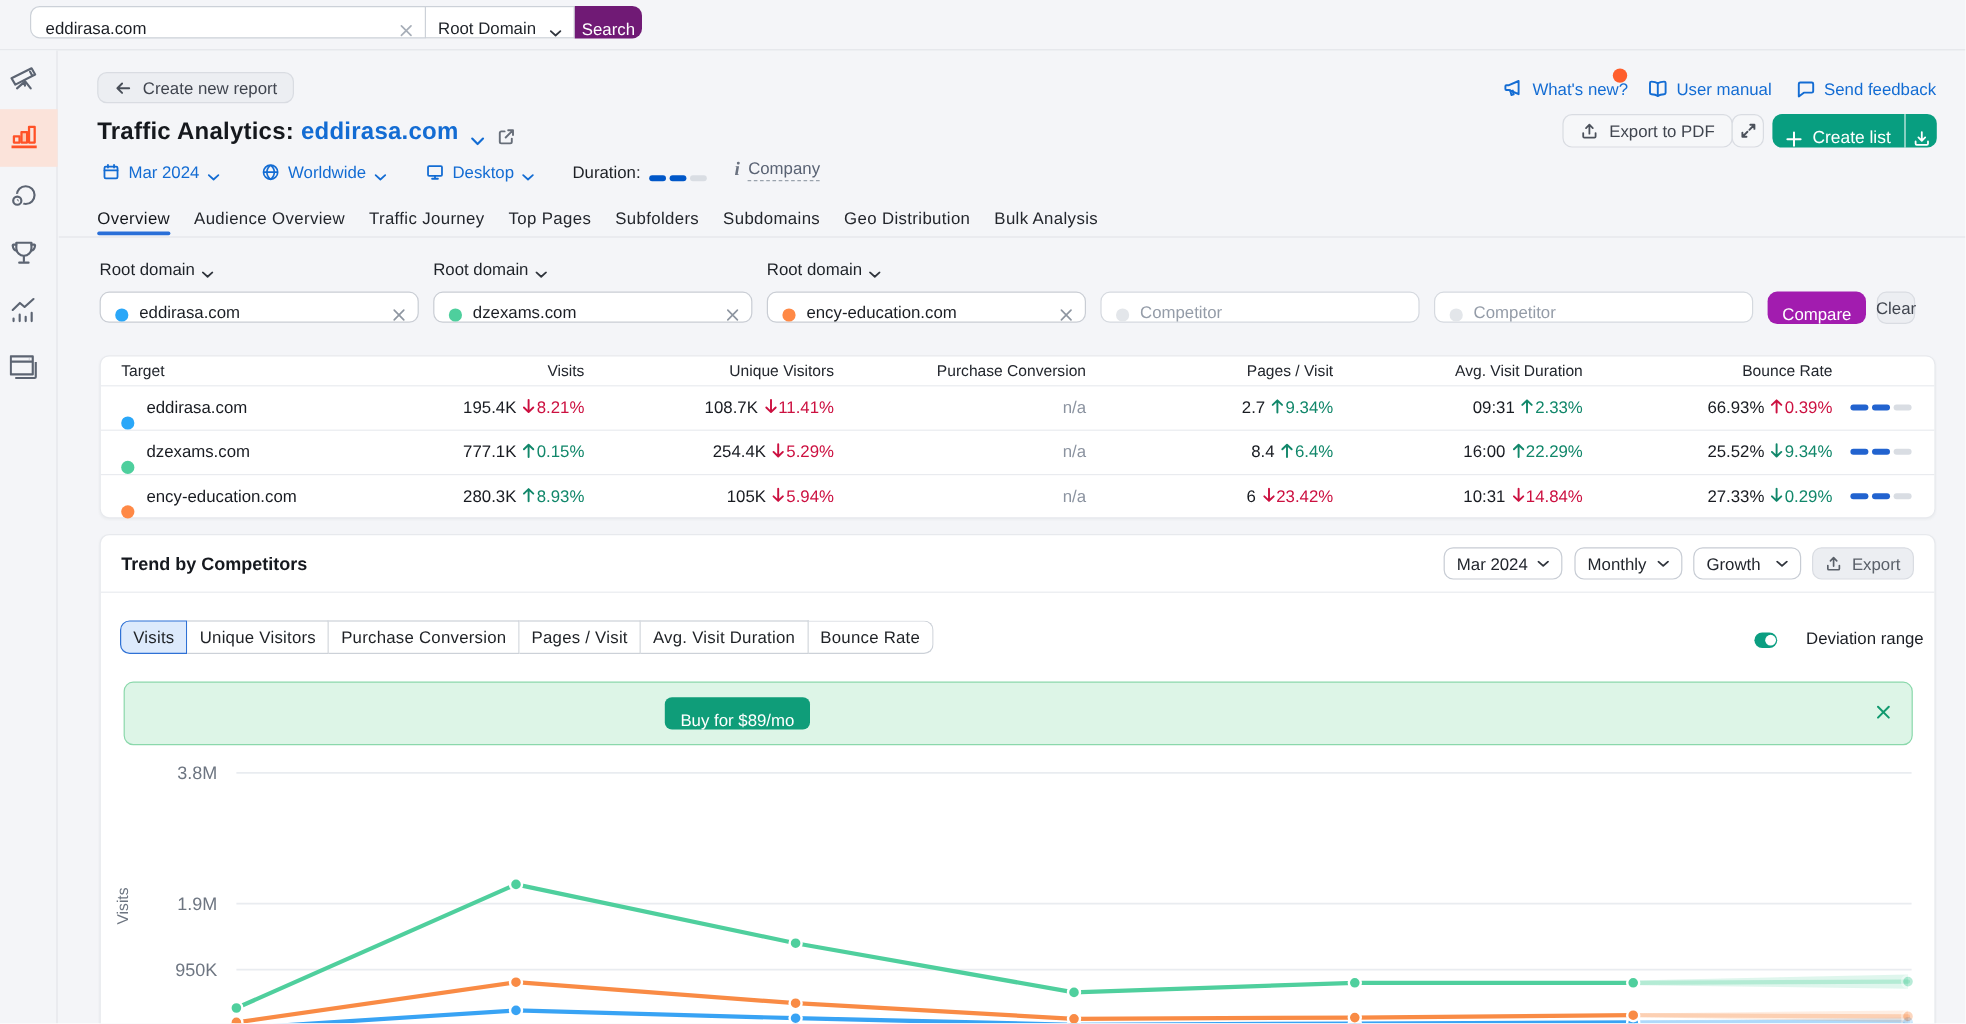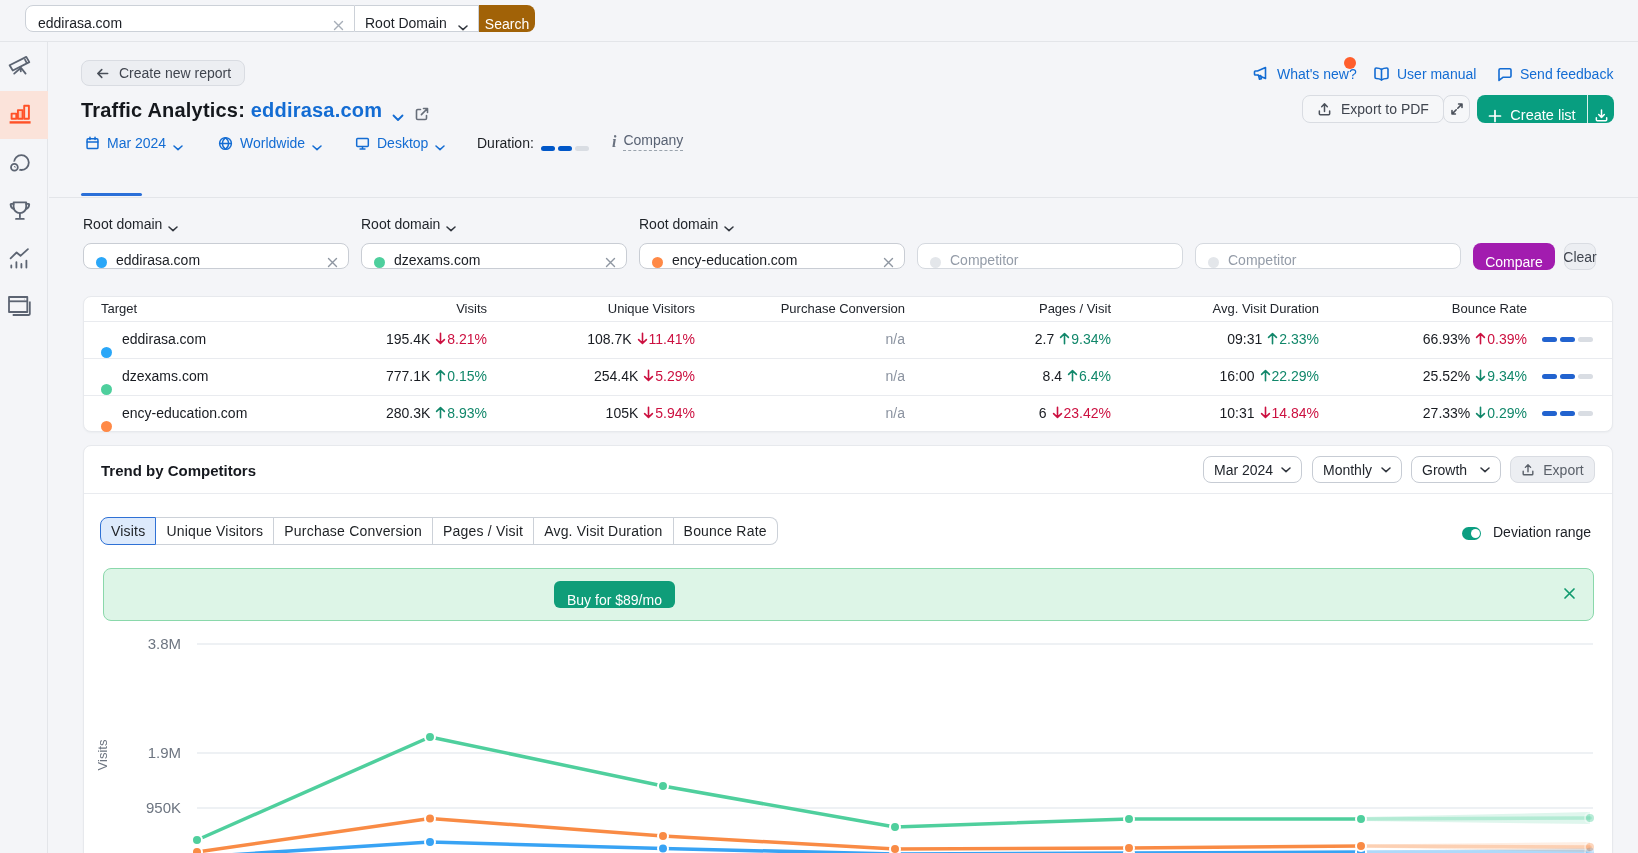--- a/index.html
+++ b/index.html
@@ -43,21 +43,21 @@
     <svg width="11" height="11" viewBox="0 0 11 11">
           <path d="M1.5 1.5l8 8M9.5 1.5l-8 8" stroke="#a7aeb8" stroke-width="1.4" stroke-linecap="round"></path>
         </svg>
   </div>
   <div class="flex" style="width:124px;height:27px;background:#fff;border:1px solid #ccd1d8;border-left:none;padding:0 10px;justify-content:space-between">
     <span style="color:#1d2127">Root Domain</span>
     <svg class="chev" width="10" height="6" viewBox="0 0 10 6">
           <path d="M1 1l4 3.6L9 1" fill="none" stroke="#30353d" stroke-width="1.5" stroke-linecap="round" stroke-linejoin="round"></path>
         </svg>
   </div>
-  <div class="flex" style="width:56px;height:27px;background:#a16207;border-radius:0 8px 8px 0;color:#fff;justify-content:center">Search</div>
+  <div class="flex" style="width:56px;height:27px;background:#701a75;border-radius:0 8px 8px 0;color:#fff;justify-content:center">Search</div>
 </div>
 
 <div class="abs" style="left:0;top:42px;width:48px;height:811px;background:#f4f5f8;border-right:1px solid #e3e5e9"></div>
 <div class="abs" style="left:0;top:91px;width:48px;height:48px;background:#fbe3da"></div>
 
 <svg class="abs" style="left:8px;top:55px" width="24" height="24" viewBox="0 0 24 24" fill="none" stroke="#5c6472" stroke-width="1.8" stroke-linejoin="round" stroke-linecap="round">
   <path d="M1.6 10.2L18.3 1.9l3 5.2-16.5 8.4z"></path>
       <path d="M17 4.6l1.7 3.2"></path>
       <path d="M12.4 12.2l.4 4.2M12.6 13l-6.4 5.6M13 12.8l4.6 5.8"></path>
 </svg>
@@ -197,20 +197,30 @@
         <i></i>
         <i></i>
         <i class="g"></i>
       </span>
 </div>
 <div class="abs flex" style="left:612px;top:131px;height:20px;gap:7px">
   <span style="font-family:'Liberation Serif',serif;font-style:italic;font-weight:700;font-size:16px;color:#6a7280">i</span>
   <span style="color:#596273;border-bottom:1.5px dashed #9aa3ad;padding-bottom:2px">Company</span>
 </div>
 
+<div class="abs flex" style="left:81px;top:174px;gap:20px;font-size:14px;letter-spacing:.3px;color:#23262c;white-space:nowrap">
+  <span style="color:#15181d">Overview</span>
+      <span>Audience Overview</span>
+      <span>Traffic Journey</span>
+      <span>Top Pages</span>
+      <span>Subfolders</span>
+      <span>Subdomains</span>
+      <span>Geo Distribution</span>
+      <span>Bulk Analysis</span>
+</div>
 <div class="abs" style="left:81px;top:193px;width:61px;height:3px;background:#2a6fd8;border-radius:2px"></div>
 <div class="abs" style="left:49px;top:197px;width:1589px;height:1px;background:#e3e5e9"></div>
 
 <div class="abs flex" style="left:83px;top:216px;gap:6px;color:#1e2228">Root domain
   <svg class="chev" width="10" height="6" viewBox="0 0 10 6">
         <path d="M1 1l4 3.6L9 1" fill="none" stroke="#30353d" stroke-width="1.5" stroke-linecap="round" stroke-linejoin="round"></path>
       </svg></div>
 <div class="abs flex" style="left:361px;top:216px;gap:6px;color:#1e2228">Root domain
   <svg class="chev" width="10" height="6" viewBox="0 0 10 6">
         <path d="M1 1l4 3.6L9 1" fill="none" stroke="#30353d" stroke-width="1.5" stroke-linecap="round" stroke-linejoin="round"></path>
@@ -363,21 +373,21 @@
 <div class="abs" style="left:84px;top:493px;width:1528px;height:1px;background:#e9ebef"></div>
 
 <div class="abs flex" style="left:100px;top:517px">
   <div class="seg" style="border-left:1px solid #2f71d5;border-color:#2f71d5;background:#ddeafc;border-radius:8px 0 0 8px">Visits</div>
   <div class="seg">Unique Visitors</div>
   <div class="seg">Purchase Conversion</div>
   <div class="seg">Pages / Visit</div>
   <div class="seg">Avg. Visit Duration</div>
   <div class="seg" style="border-radius:0 8px 8px 0">Bounce Rate</div>
 </div>
-<div class="abs flex" style="left:1462px;top:524px;gap:12px">
+<div class="abs flex" style="left:1462px;top:524px;gap:24px">
   <div style="width:19px;height:13px;border-radius:6.5px;background:#0b9e81;position:relative;margin-top:1px">
         <span style="position:absolute;right:1.5px;top:2px;width:9px;height:9px;border-radius:50%;background:#fff"></span>
       </div>
   <span style="color:#1b1e24">Deviation range</span>
 </div>
 
 <div class="abs" style="left:103px;top:568px;width:1491px;height:53px;background:#ddf5e7;border:1px solid #8ad8ab;border-radius:8px"></div>
 <div class="abs flex" style="left:554px;top:581px;height:27px;padding:0 13px;background:#0f9d79;border-radius:6px;color:#fff;justify-content:center">Buy for $89/mo</div>
 <svg class="abs" style="left:1563px;top:587px" width="13" height="13" viewBox="0 0 13 13">
       <path d="M2 2l9 9M11 2l-9 9" stroke="#119a6f" stroke-width="1.7" stroke-linecap="round"></path>

